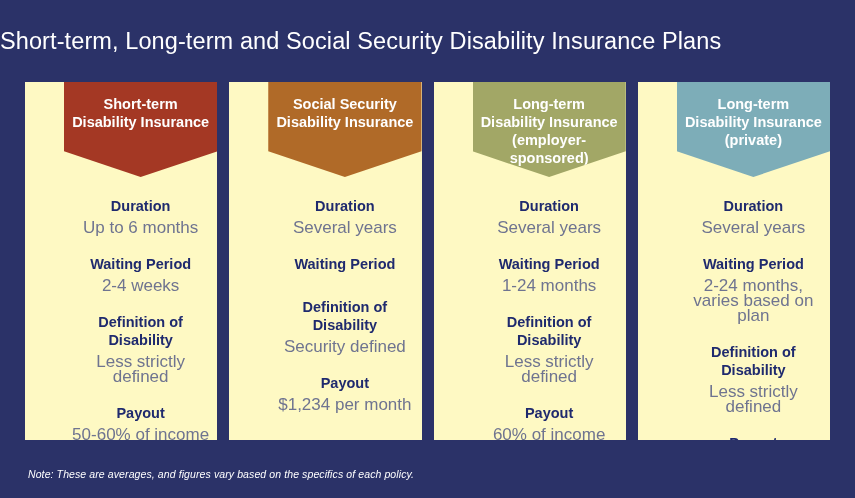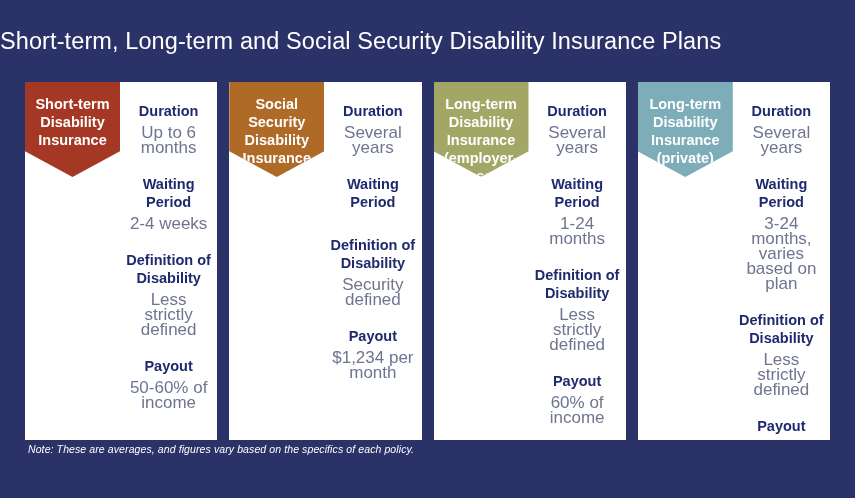--- a/index.html
+++ b/index.html
@@ -36,24 +36,25 @@
     top: 82px;
     left: 25px;
     width: 805px;
     height: 358px;
     display: flex;
     gap: 12px;
   }
   .card {
     position: relative;
     flex: 1 1 0;
-    background: #ffffff;
-    display: flex;
-    flex-direction: row;
+    background: #fef9c3;
+    display: flex;
+    flex-direction: column;
     overflow: hidden;
+    padding-left: 39px;
   }
   .card-header {
     position: relative;
     height: 95px;
     flex: 0 0 95px;
     display: flex;
     align-items: flex-start;
     justify-content: center;
     padding-top: 13px;
     box-sizing: border-box;
@@ -93,21 +94,21 @@
   }
   .row-value {
     color: #6f7490;
     font-size: 17px;
     font-weight: 400;
     line-height: 15px;
   }
   .footnote {
     position: absolute;
     left: 28px;
-    top: 443px;
+    top: 468px;
     color: #ffffff;
     font-size: 10.5px;
     font-style: italic;
     font-weight: 400;
     letter-spacing: 0.1px;
   }
 </style>
 </head>
 <body style="background: rgb(43, 50, 104);">
 
@@ -206,21 +207,21 @@
           <div>(private)</div>
         </div>
       </div>
       <div class="card-body">
         <div class="row">
           <div class="row-label">Duration</div>
           <div class="row-value">Several years</div>
         </div>
         <div class="row">
           <div class="row-label">Waiting Period</div>
-          <div class="row-value">3-24 months, varies based on plan</div>
+          <div class="row-value">2-24 months, varies based on plan</div>
         </div>
         <div class="row">
           <div class="row-label">Definition of Disability</div>
           <div class="row-value">Less strictly defined</div>
         </div>
         <div class="row">
           <div class="row-label">Payout</div>
           <div class="row-value">70-85% of income</div>
         </div>
       </div>

